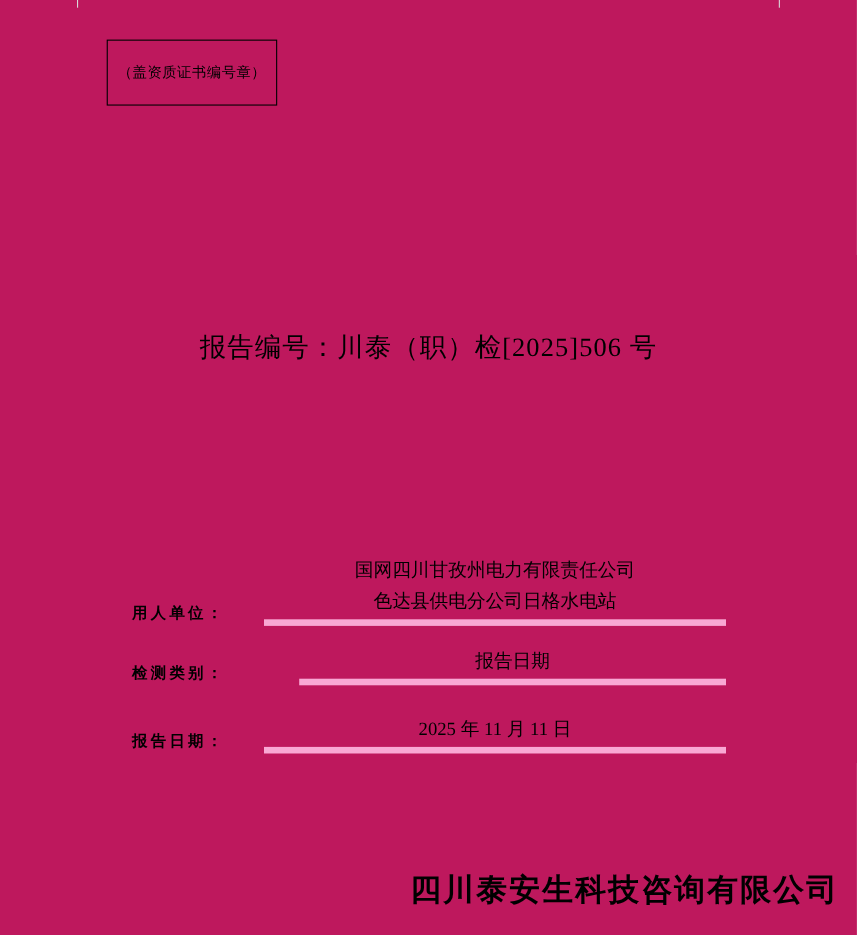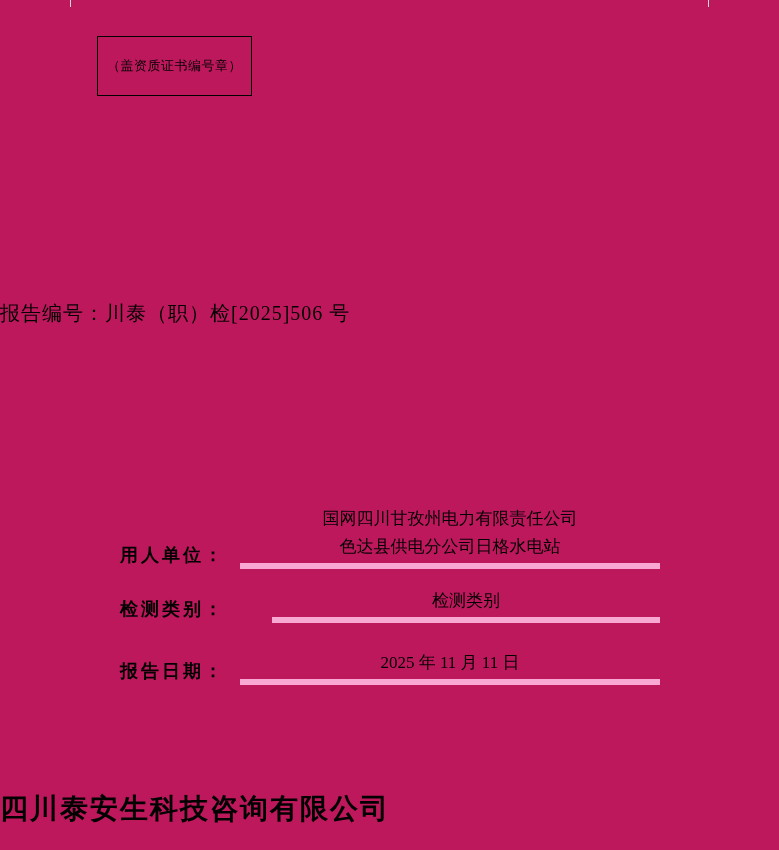--- a/index.html
+++ b/index.html
@@ -58,40 +58,40 @@
     font-weight: bold;
     letter-spacing: 10px;
     font-family: "Liberation Serif", "DejaVu Serif", serif;
   }
 
   .report-no {
     position: absolute;
     left: 0;
     right: 0;
     top: 300px;
-    text-align: left;
-    font-size: 20px;
+    text-align: center;
+    font-size: 24px;
     letter-spacing: 1px;
   }
 
   .fields {
     position: absolute;
     left: 120px;
     top: 505px;
     width: 540px;
   }
   .field-row {
     display: flex;
     align-items: flex-end;
     margin-bottom: 20px;
   }
   .field-label {
     width: 120px;
     flex: 0 0 120px;
-    font-size: 18px;
+    font-size: 14px;
     font-weight: bold;
     letter-spacing: 3px;
     text-align: left;
     padding-bottom: 2px;
     white-space: nowrap;
   }
   .field-value {
     flex: 1 1 auto;
     border-bottom: 6px solid #f9a8d4;
     text-align: center;
@@ -103,21 +103,21 @@
     display: block;
   }
   .row-unit { margin-bottom: 18px; }
   .row-type { margin-bottom: 26px; gap: 32px; }
 
   .company {
     position: absolute;
     left: 0;
     right: 16px;
     bottom: 22px;
-    text-align: left;
+    text-align: right;
     font-size: 28px;
     font-weight: bold;
     letter-spacing: 2px;
   }
 </style>
 </head>
 <body>
 
 <div class="page">
 
@@ -136,21 +136,21 @@
     <div class="field-row row-unit">
       <div class="field-label">用人单位：</div>
       <div class="field-value">
         <span>国网四川甘孜州电力有限责任公司</span>
         <span class="line2">色达县供电分公司日格水电站</span>
       </div>
     </div>
 
     <div class="field-row row-type">
       <div class="field-label">检测类别：</div>
-      <div class="field-value">检测类别</div>
+      <div class="field-value">报告日期</div>
     </div>
 
     <div class="field-row">
       <div class="field-label">报告日期：</div>
       <div class="field-value">2025 年 11 月 11 日</div>
     </div>
 
   </div>
 
   <div class="company">四川泰安生科技咨询有限公司</div>

